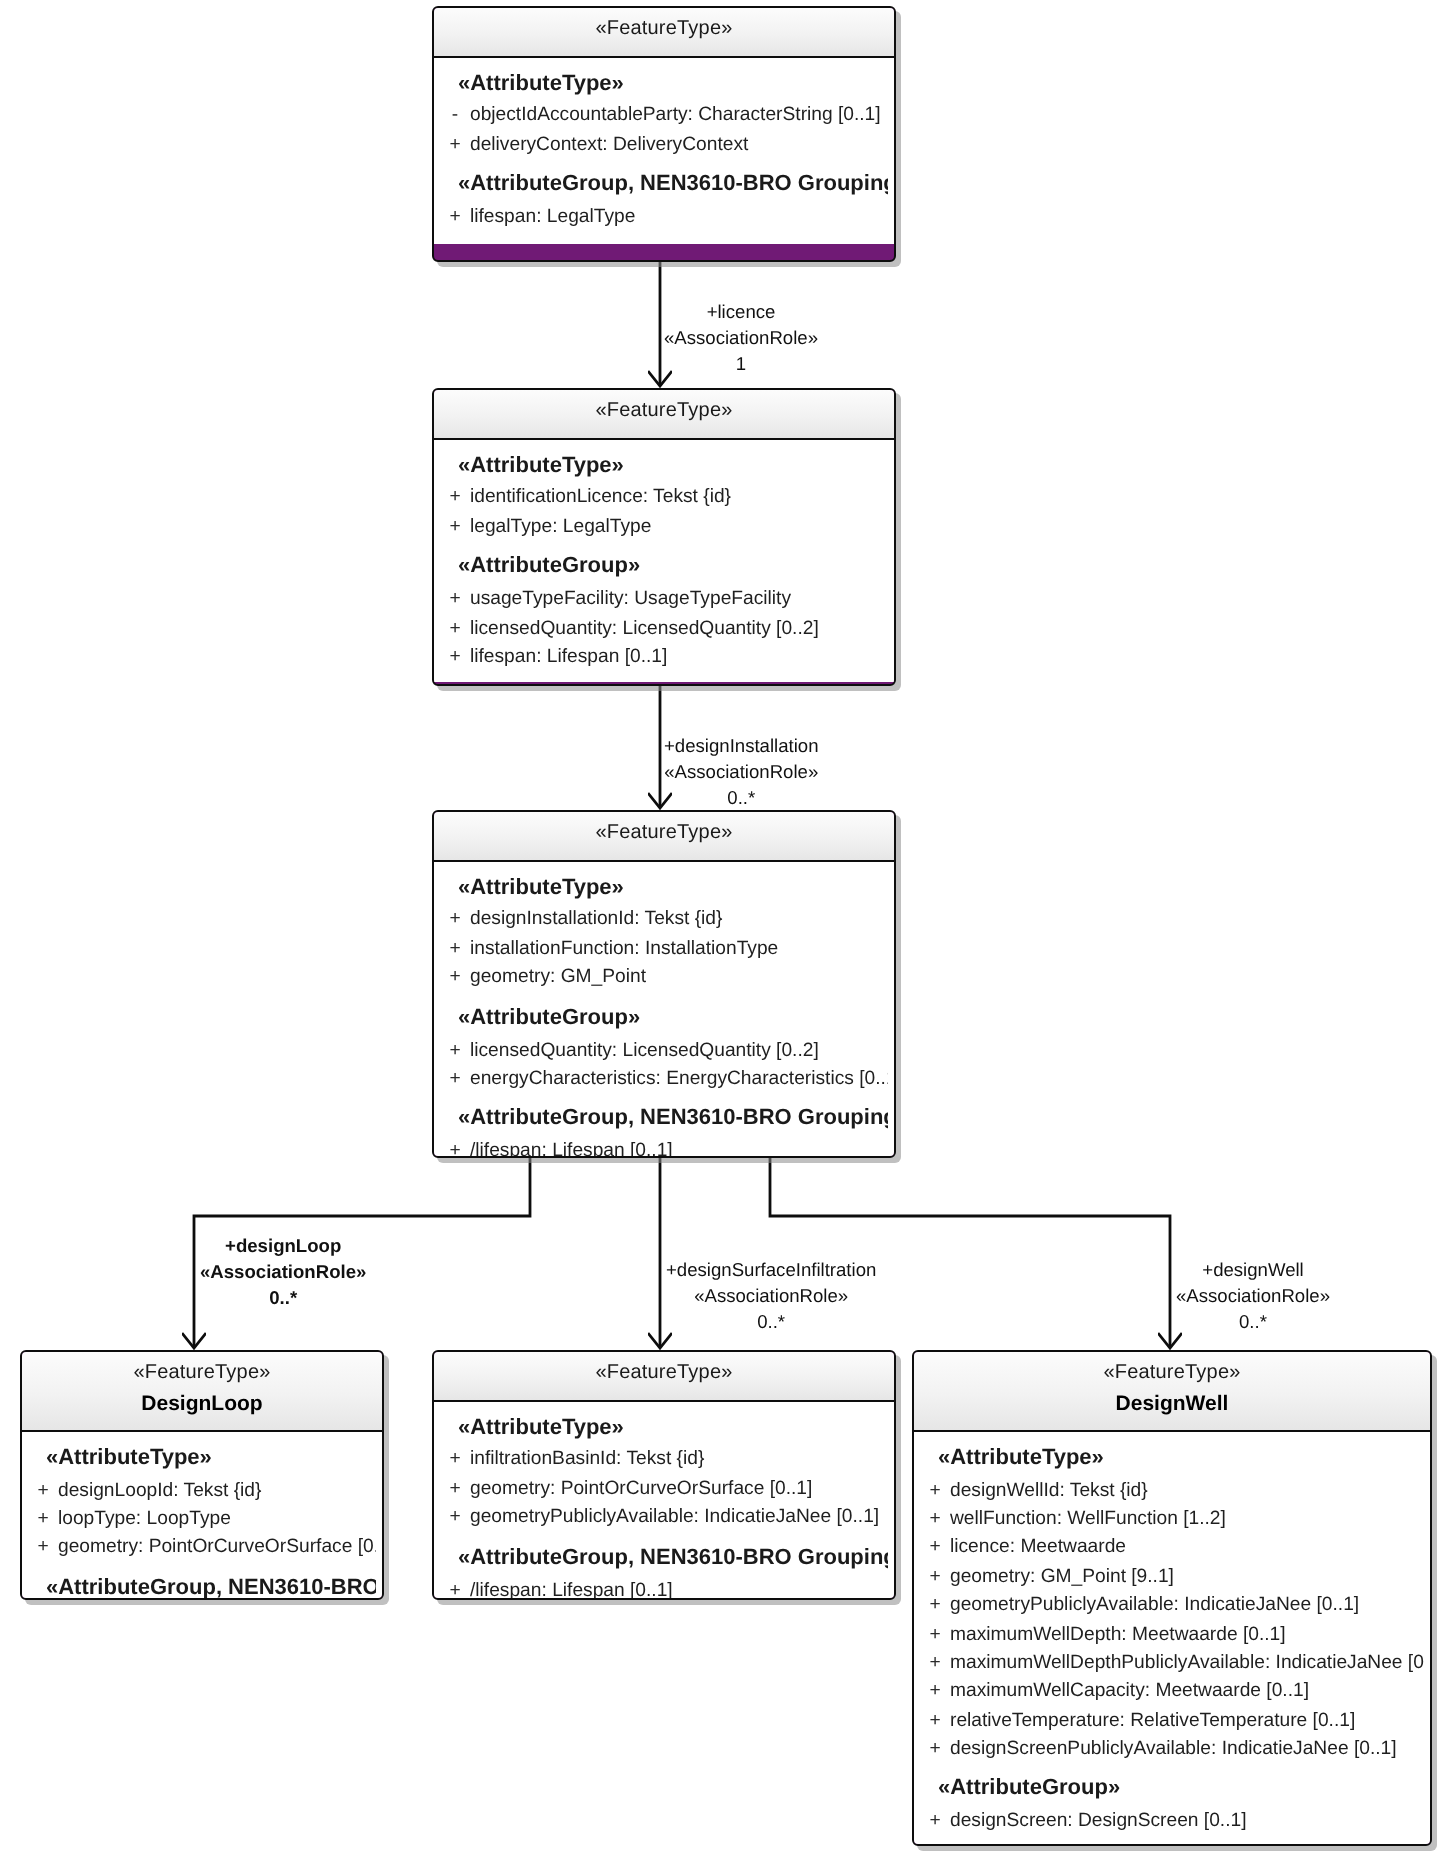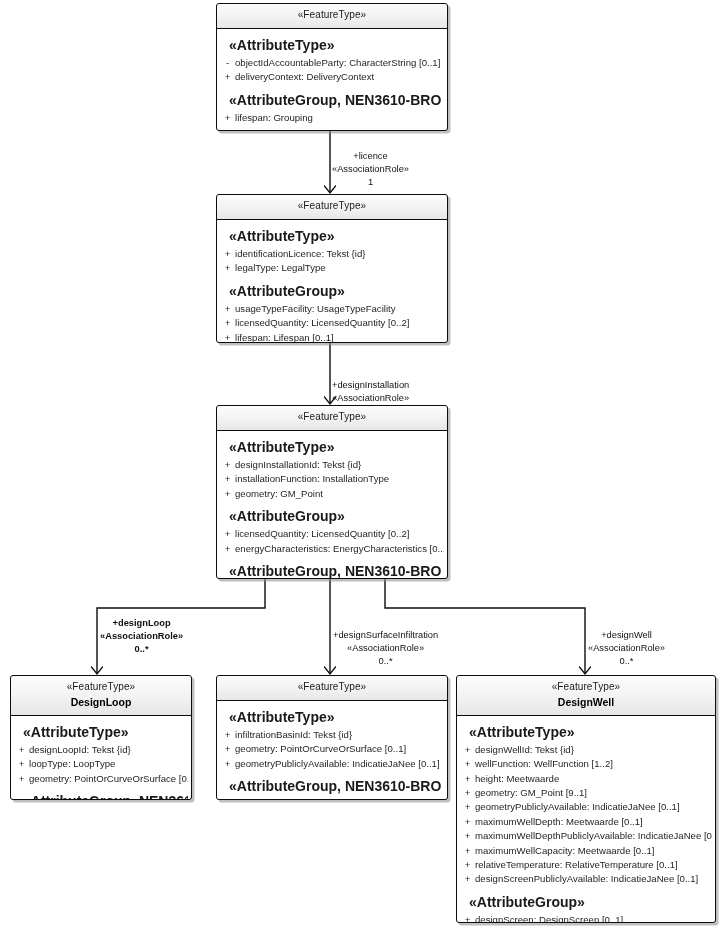--- a/index.html
+++ b/index.html
@@ -62,21 +62,21 @@
     white-space: nowrap;
   }
 
   .uml-body {
     box-sizing: border-box;
     padding: 6px 3px 5px 3px;
     background: #ffffff;
   }
 
   .grp-label {
-    font-size: 14px;
+    font-size: 11px;
     font-weight: bold;
     color: #1a1a1a;
     padding: 0 2px 1px 9px;
     line-height: 1.45;
     white-space: nowrap;
     overflow: hidden;
     text-overflow: clip;
   }
   .grp-spacer { height: 5px; }
 
@@ -135,21 +135,21 @@
 
     <path d="M 385,579 L 385,608 L 585,608 L 585,674" fill="none" stroke="#0d0d0d" stroke-width="1.4" marker-end="url(#openArrow)"></path>
   </svg>
 
   <div class="assoc-label" style="left:332px; top:150px;">
     <div>+licence</div>
     <div>«AssociationRole»</div>
     <div>1</div>
   </div>
 
-  <div class="assoc-label" style="left:332px; top:379px;">
+  <div class="assoc-label" style="left:332px; top:367px;">
     <div>+designInstallation</div>
     <div>«AssociationRole»</div>
     <div>0..*</div>
   </div>
 
   <div class="assoc-label" style="left:100px; top:617px;font-weight:bold;">
     <div>+designLoop</div>
     <div>«AssociationRole»</div>
     <div>0..*</div>
   </div>
@@ -177,21 +177,21 @@
         <span class="attr-text">objectIdAccountableParty: CharacterString [0..1]</span>
       </div>
       <div class="attr-row">
         <span class="attr-vis">+</span>
         <span class="attr-text">deliveryContext: DeliveryContext</span>
       </div>
       <div class="grp-spacer"></div>
       <div class="grp-label">«AttributeGroup, NEN3610-BRO Grouping (EN)::M…</div>
       <div class="attr-row">
         <span class="attr-vis">+</span>
-        <span class="attr-text">lifespan: Grouping</span>
+        <span class="attr-text">lifespan: LegalType</span>
       </div>
     </div>
   </div>
 
   <div class="uml-class" style="left:216px; top:194px; width:232px; height:149px;">
     <div class="uml-header">
       <div class="stereo-top">«FeatureType»</div>
     </div>
     <div class="uml-body">
       <div class="grp-label">«AttributeType»</div>
@@ -322,21 +322,21 @@
       <div class="attr-row">
         <span class="attr-vis">+</span>
         <span class="attr-text">designWellId: Tekst {id}</span>
       </div>
       <div class="attr-row">
         <span class="attr-vis">+</span>
         <span class="attr-text">wellFunction: WellFunction [1..2]</span>
       </div>
       <div class="attr-row">
         <span class="attr-vis">+</span>
-        <span class="attr-text">height: Meetwaarde</span>
+        <span class="attr-text">licence: Meetwaarde</span>
       </div>
       <div class="attr-row">
         <span class="attr-vis">+</span>
         <span class="attr-text">geometry: GM_Point [9..1]</span>
       </div>
       <div class="attr-row">
         <span class="attr-vis">+</span>
         <span class="attr-text">geometryPubliclyAvailable: IndicatieJaNee [0..1]</span>
       </div>
       <div class="attr-row">

